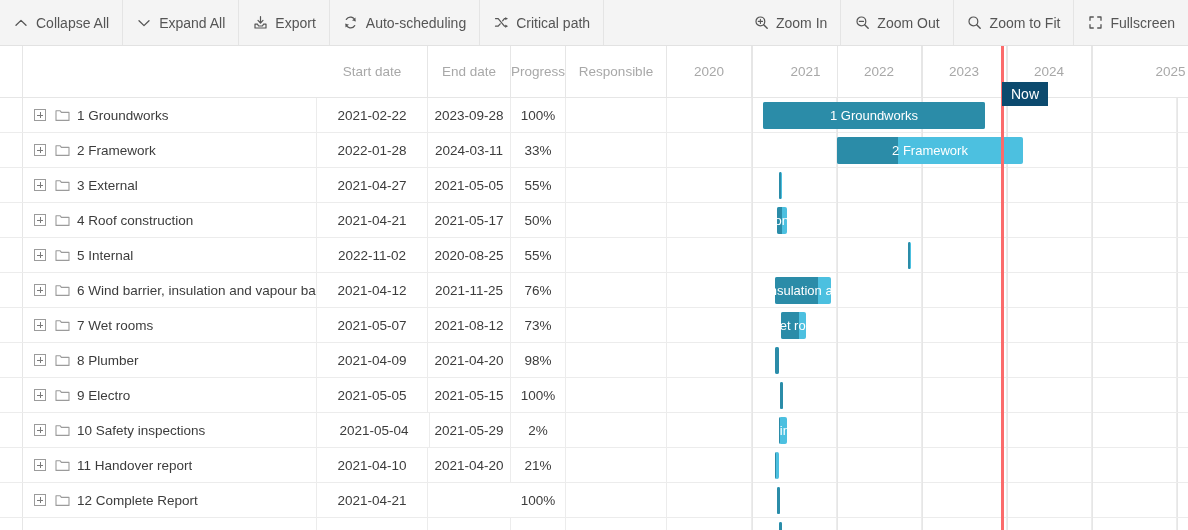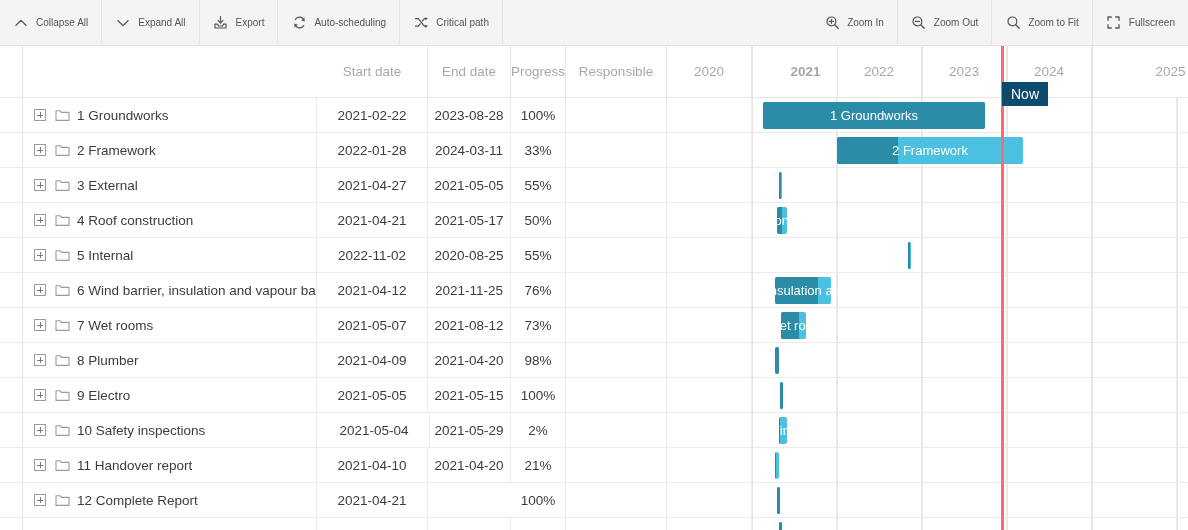--- a/index.html
+++ b/index.html
@@ -33,21 +33,21 @@
     display: flex;
     align-items: stretch;
   }
   .tb-left { display: flex; align-items: stretch; }
   .tb-right { display: flex; align-items: stretch; margin-left: auto; }
   .tb-btn {
     display: flex;
     align-items: center;
     gap: 7px;
     padding: 0 13px;
-    font-size: 10px;
+    font-size: 14px;
     color: #555;
     border-right: 1px solid #e4e4e4;
     cursor: pointer;
     white-space: nowrap;
     user-select: none;
   }
   .tb-right .tb-btn { border-right: none; border-left: 1px solid #e4e4e4; }
   .tb-right .tb-btn:first-child { border-left: none; }
   .tb-btn .ic { display: inline-flex; align-items: center; justify-content: center; width: 16px; height: 16px; }
   .tb-btn .ic svg { display:block; }
@@ -316,40 +316,40 @@
   <div class="grid-wrap">
     <div class="left-edge"></div>
     <div class="right-edge"></div>
 
     <div class="hdr-row" id="header-row">
         <div class="hdr-cell" style="left: 317px; width: 111px;">Start date</div>
         <div class="hdr-cell" style="left: 428px; width: 83px;">End date</div>
         <div class="hdr-cell" style="left: 511px; width: 55px;">Progress</div>
         <div class="hdr-cell" style="left: 566px; width: 101px;">Responsible</div>
         <div class="hdr-cell" style="left: 667px; width: 85px;">2020</div>
-        <div class="hdr-cell" style="left: 755px; width: 102px; font-weight: bold;">2021</div>
+        <div class="hdr-cell" style="left: 755px; width: 102px;">2021</div>
         <div class="hdr-cell" style="left: 837px; width: 85px;">2022</div>
         <div class="hdr-cell" style="left: 922px; width: 85px;">2023</div>
         <div class="hdr-cell" style="left: 1007px; width: 85px;">2024</div>
         <div class="hdr-cell" style="left: 1092px; width: 102px; margin-left: 28px;">2025</div>
       </div>
 
     <div class="rows" id="rows-container">
         <div class="row" style="top: 0px;">
           <div class="cell c-name" style="left: 23px; width: 294px;">
             <div class="expander"></div>
             <span class="folder">
               <svg width="15" height="13" viewBox="0 0 15 13">
                 <path d="M1 11.4 L1 1.8 L5.2 1.8 L6.4 3.4 L14 3.4 L14 11.4 Z" fill="none" stroke="#9b9b9b" stroke-width="1.1" stroke-linejoin="round"></path>
               </svg>
             </span>
             <span class="task-label">1 Groundworks</span>
           </div>
           <div class="cell c-center" style="left: 317px; width: 111px;">2021-02-22</div>
-          <div class="cell c-center" style="left: 428px; width: 83px;">2023-08-28</div>
+          <div class="cell c-center" style="left: 428px; width: 83px;">2023-09-28</div>
           <div class="cell c-center" style="left: 511px; width: 55px;">100%</div>
           <div class="cell c-center" style="left: 566px; width: 101px;"></div>
           <div class="cell c-grid" style="left: 667px; width: 85px;"></div>
           <div class="cell c-grid" style="left: 752px; width: 85px;"></div>
           <div class="cell c-grid" style="left: 837px; width: 85px;"></div>
           <div class="cell c-grid" style="left: 922px; width: 85px;"></div>
           <div class="cell c-grid" style="left: 1007px; width: 85px;"></div>
           <div class="cell c-grid" style="left: 1092px; width: 85px;"></div>
         </div>
         <div class="row" style="top: 35px;">

